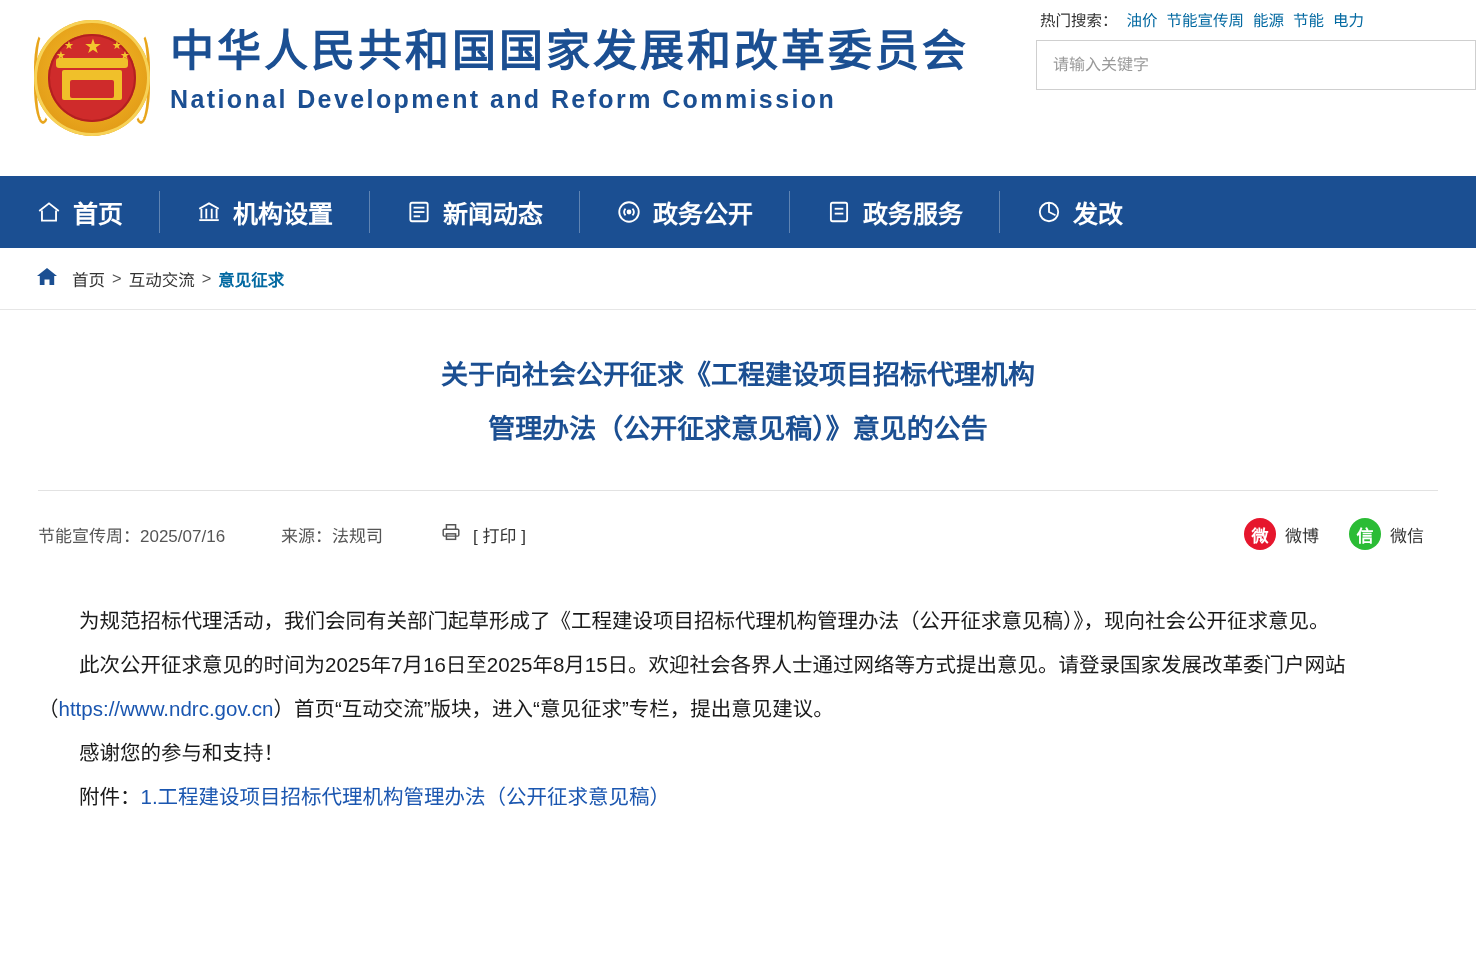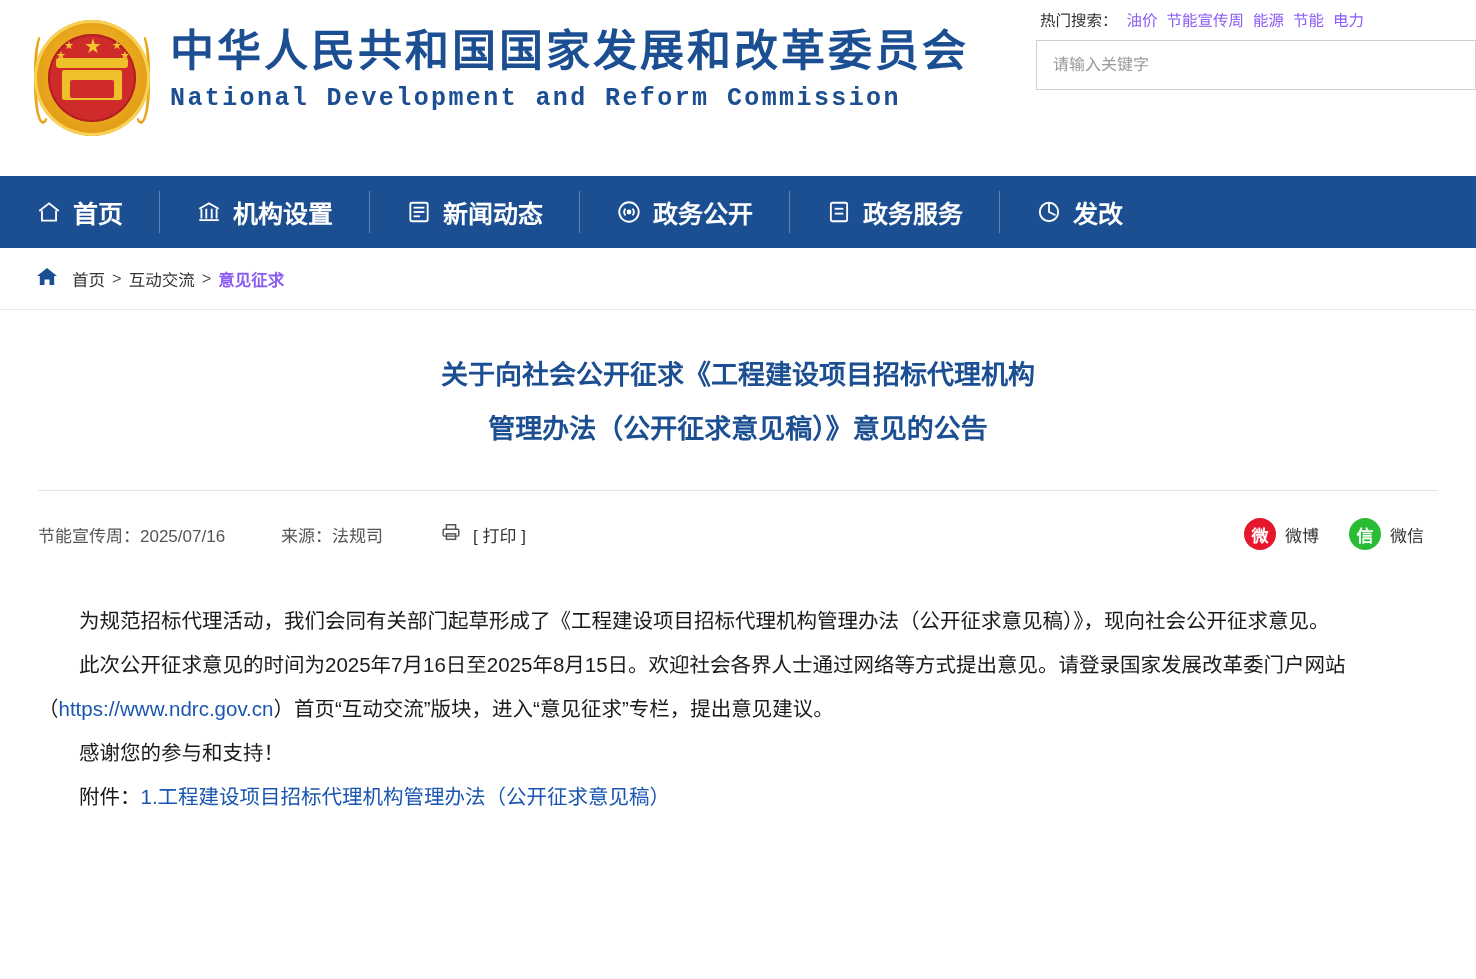--- a/index.html
+++ b/index.html
@@ -112,40 +112,39 @@
     white-space: nowrap;
   }
   .title-en {
     font-size: 25px;
     font-weight: bold;
     color: #1b4f92;
     letter-spacing: 2.4px;
     line-height: 34px;
     white-space: nowrap;
     margin-top: 2px;
-    font-family: Liberation Mono, monospace;
   }
 
   
   .search-area {
     position: absolute;
     right: 0;
     top: 8px;
     width: 440px;
   }
   .hot-row {
     font-size: 15.5px;
     color: #333;
     white-space: nowrap;
     margin-bottom: 10px;
     padding-left: 4px;
   }
   .hot-label { color: #333; }
   .hot-item {
-    color: #8b5cf6;
+    color: #0369a1;
     margin-left: 9px;
     text-decoration: none;
   }
   .search-box {
     height: 50px;
     border: 1px solid #cfcfcf;
     background: #fff;
     display: flex;
     align-items: center;
     padding: 0 14px;
@@ -195,21 +194,21 @@
     display: flex;
     align-items: center;
     padding-left: 34px;
     font-size: 16.5px;
     color: #333;
     border-bottom: 1px solid #e6e6e6;
   }
   .crumb .home-ico { margin-right: 12px; display:block; }
   .crumb a { color: #333; text-decoration: none; }
   .crumb .sep { margin: 0 7px; color: #555; }
-  .crumb .cur { color: #8b5cf6; font-weight: bold; }
+  .crumb .cur { color: #0369a1; font-weight: bold; }
 
   
   .article {
     padding: 0 38px;
   }
   .art-title {
     text-align: center;
     font-size: 27px;
     font-weight: bold;
     color: #1b4f92;

